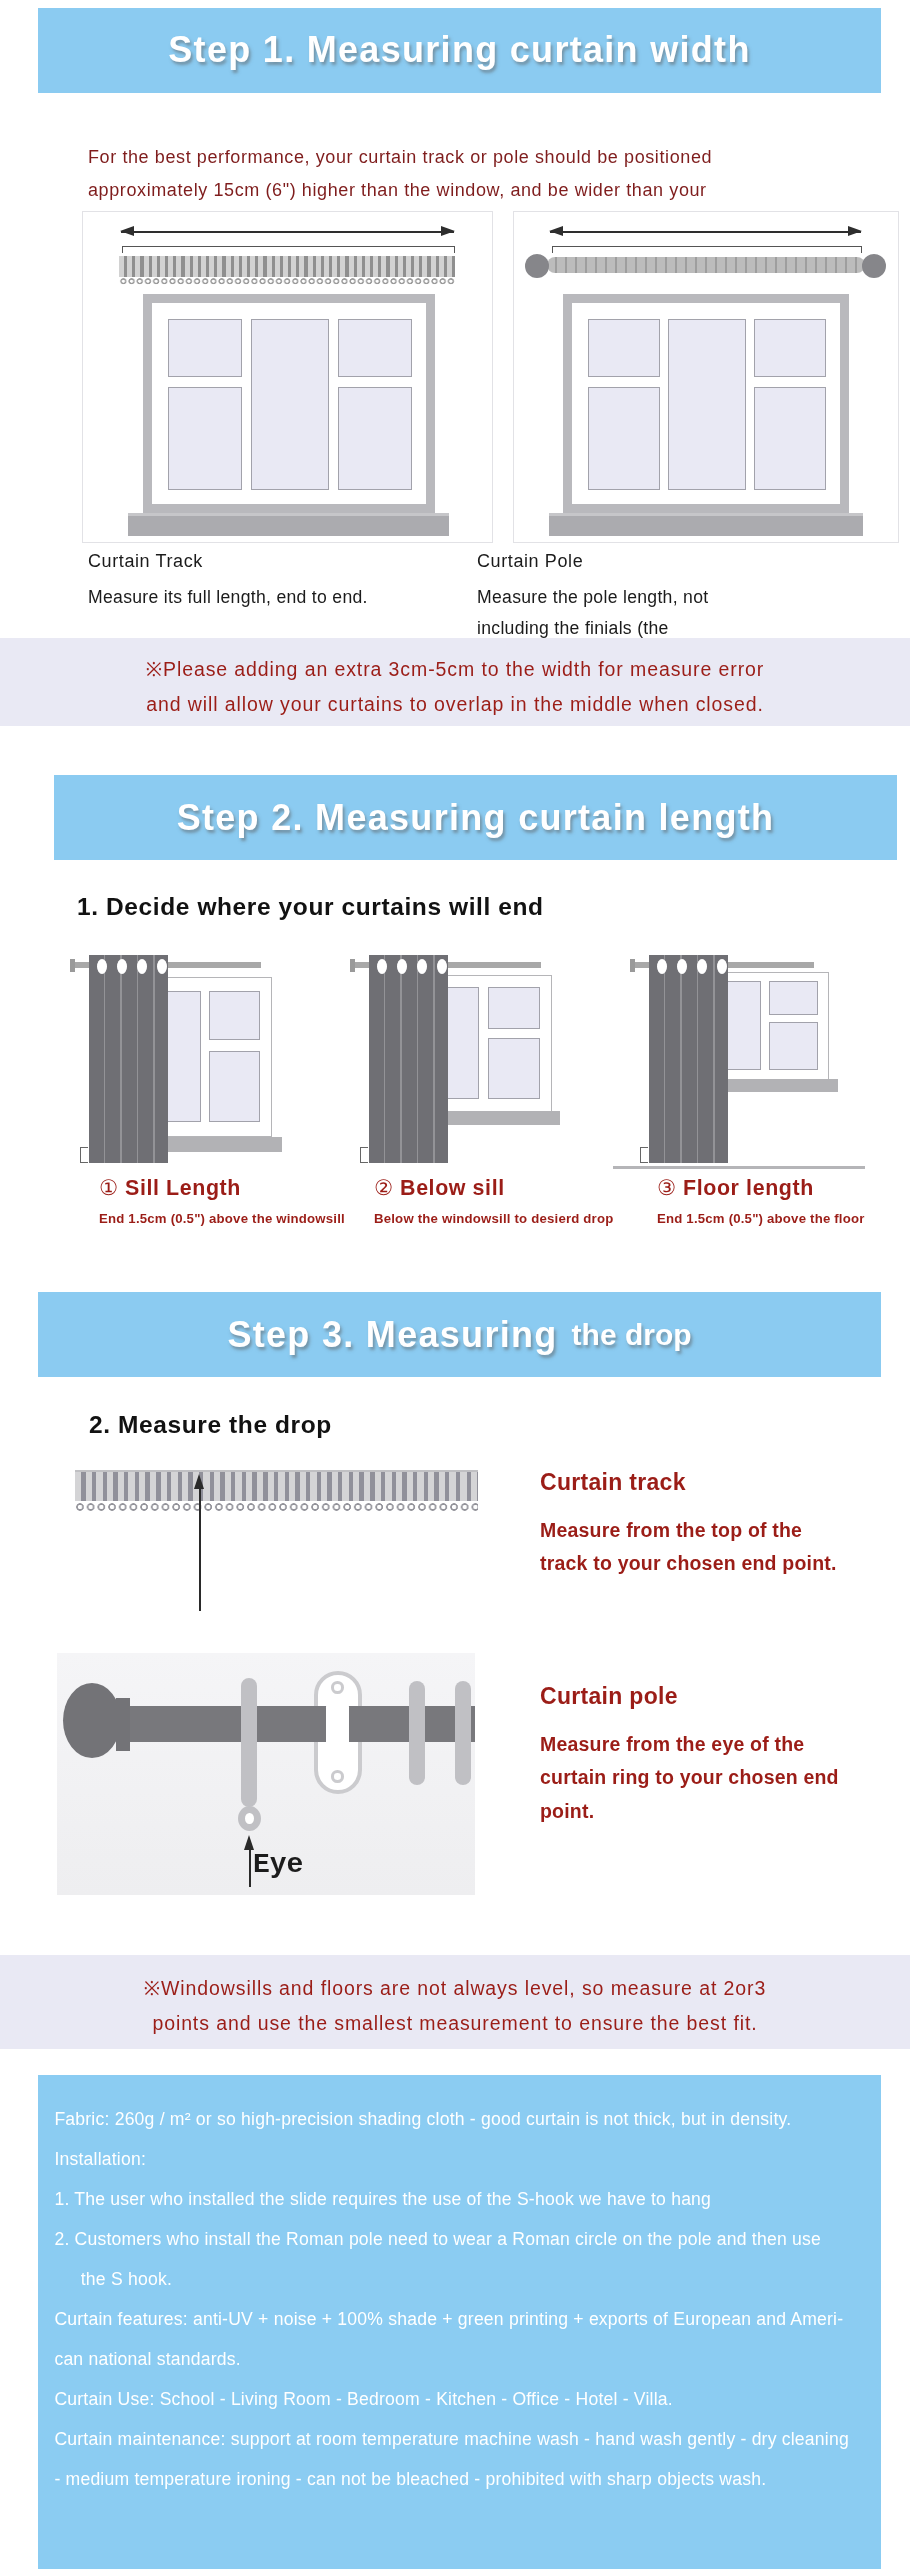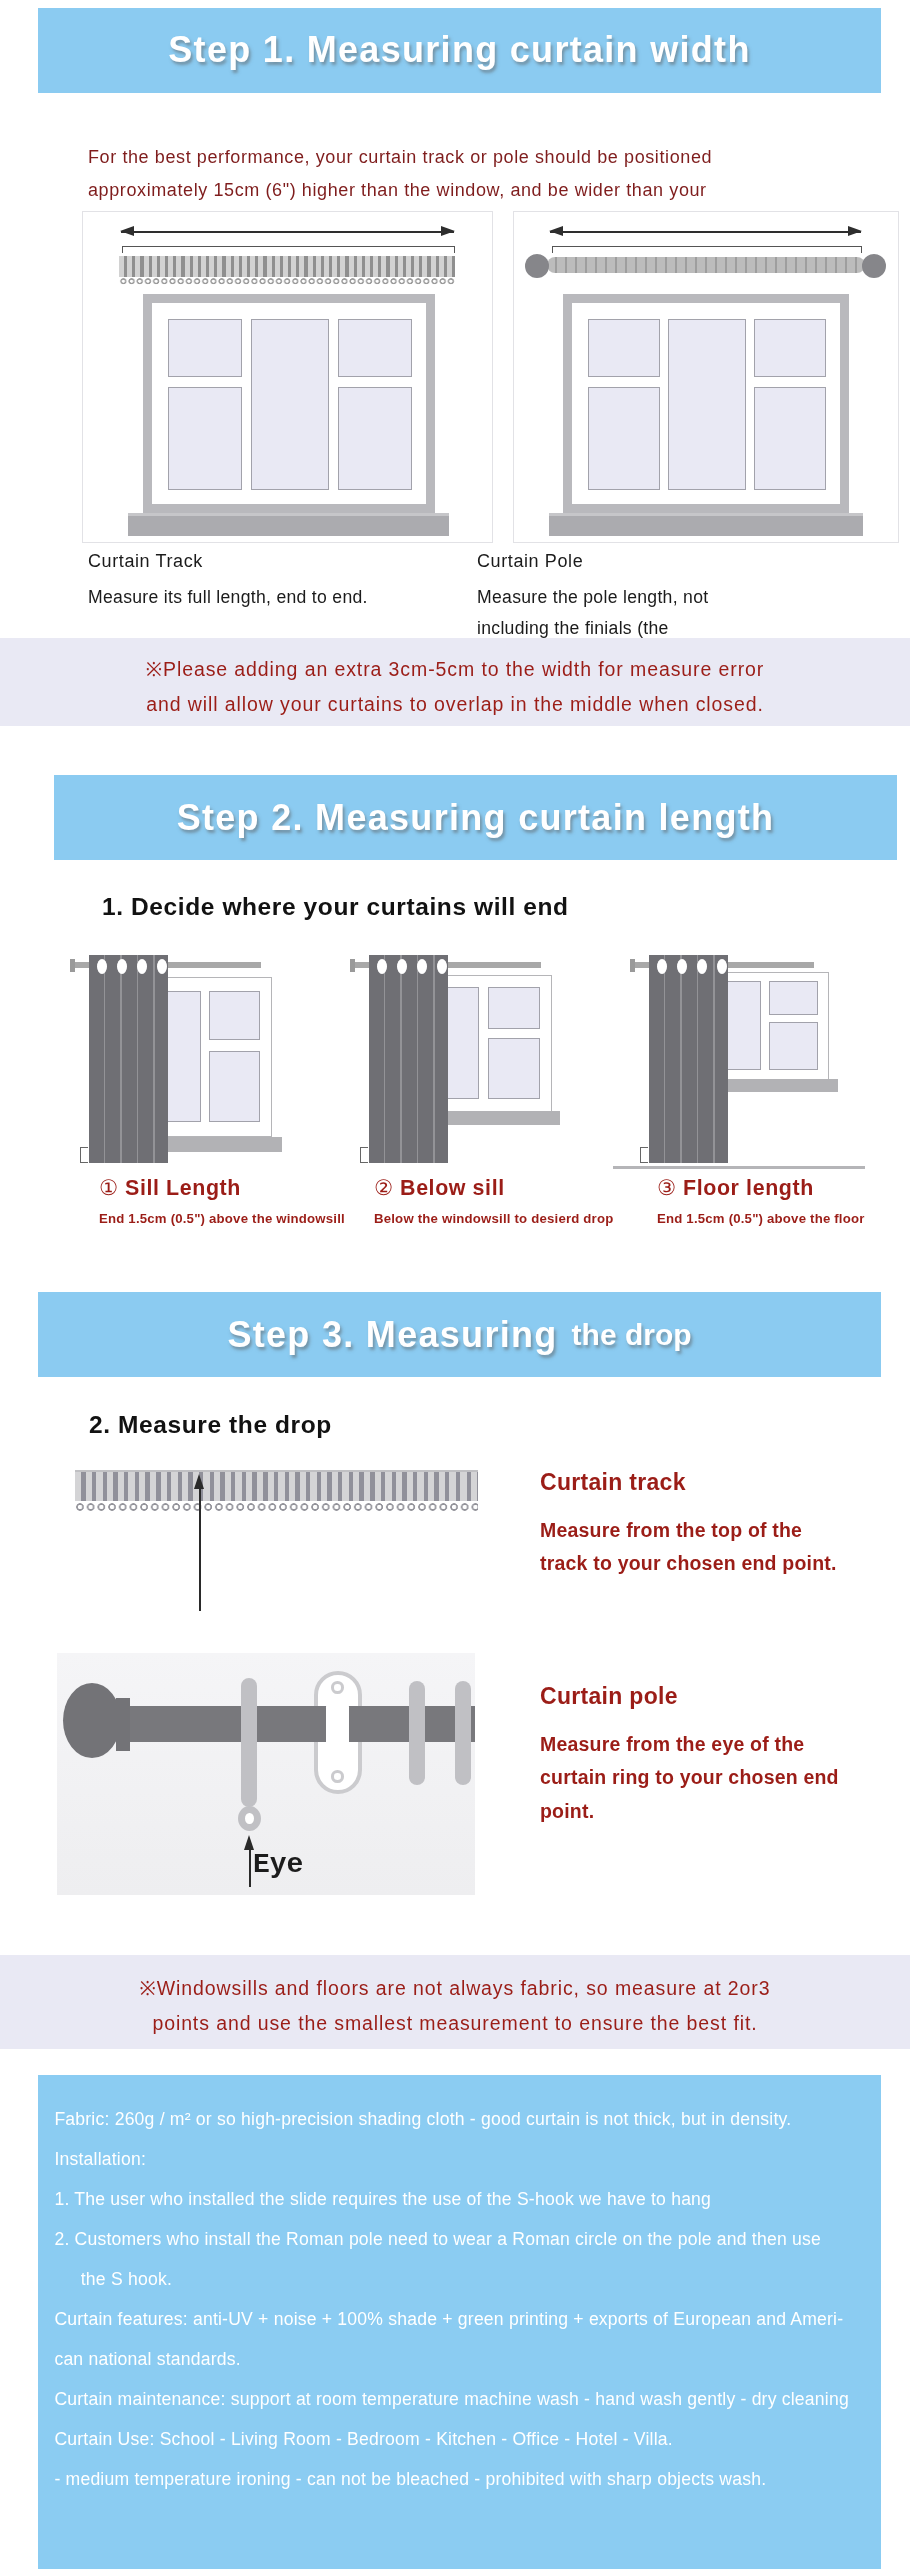--- a/index.html
+++ b/index.html
@@ -181,21 +181,21 @@
 
   <div class="note" style="top:638px;height:88px;padding-top:14px;">
     <div class="note-line">※Please adding an extra 3cm-5cm to the width for measure error</div>
     <div class="note-line">and will allow your curtains to overlap in the middle when closed.</div>
   </div>
 
   <div class="banner" style="top:775px;margin-left:16px;">
     <div class="banner-title">Step 2. Measuring curtain length</div>
   </div>
 
-  <div class="sec-head" style="left:77px;top:893px;margin-left:25px;">1. Decide where your curtains will end</div>
+  <div class="sec-head" style="left:77px;top:893px;">1. Decide where your curtains will end</div>
 
   <div class="s2col" style="left:69px;top:947px;">
     <div class="s2pole" style="left:3.1px;top:15px;width:189px;"></div>
     <div class="s2pole-end" style="left:1.3px;top:12px;"></div>
     <div class="win2" style="left:72px;top:30px;width:129px;height:158px;">
       <div class="pane q-t"></div>
       <div class="pane q-s"></div>
       <div class="pane q-b"></div>
     </div>
     <div class="sill2" style="left:62px;top:190px;width:151px;height:15px;"></div>
@@ -294,31 +294,31 @@
   </div>
 
   <div class="redblock" style="left:540px;top:1683px;width:352px;">
     <div class="red-title">Curtain pole</div>
     <div class="red-line">Measure from the eye of the</div>
     <div class="red-line">curtain ring to your chosen end</div>
     <div class="red-line">point.</div>
   </div>
 
   <div class="note" style="top:1955px;height:94px;padding-top:16.4px;">
-    <div class="note-line">※Windowsills and floors are not always fabric, so measure at 2or3</div>
+    <div class="note-line">※Windowsills and floors are not always level, so measure at 2or3</div>
     <div class="note-line">points and use the smallest measurement to ensure the best fit.</div>
   </div>
 
   <div class="details">
     <div class="details-line">Fabric: 260g / m² or so high-precision shading cloth - good curtain is not thick, but in density.</div>
     <div class="details-line">Installation:</div>
     <div class="details-line">1. The user who installed the slide requires the use of the S-hook we have to hang</div>
     <div class="details-line">2. Customers who install the Roman pole need to wear a Roman circle on the pole and then use</div>
     <div class="details-line">the S hook.</div>
     <div class="details-line">Curtain features: anti-UV + noise + 100% shade + green printing + exports of European and Ameri-</div>
     <div class="details-line">can national standards.</div>
+    <div class="details-line">Curtain Use: School - Living Room - Bedroom - Kitchen - Office - Hotel - Villa.</div>
     <div class="details-line">Curtain maintenance: support at room temperature machine wash - hand wash gently - dry cleaning</div>
-    <div class="details-line">Curtain Use: School - Living Room - Bedroom - Kitchen - Office - Hotel - Villa.</div>
     <div class="details-line">- medium temperature ironing - can not be bleached - prohibited with sharp objects wash.</div>
   </div>
 
 </div>
 
 
 </body></html>

